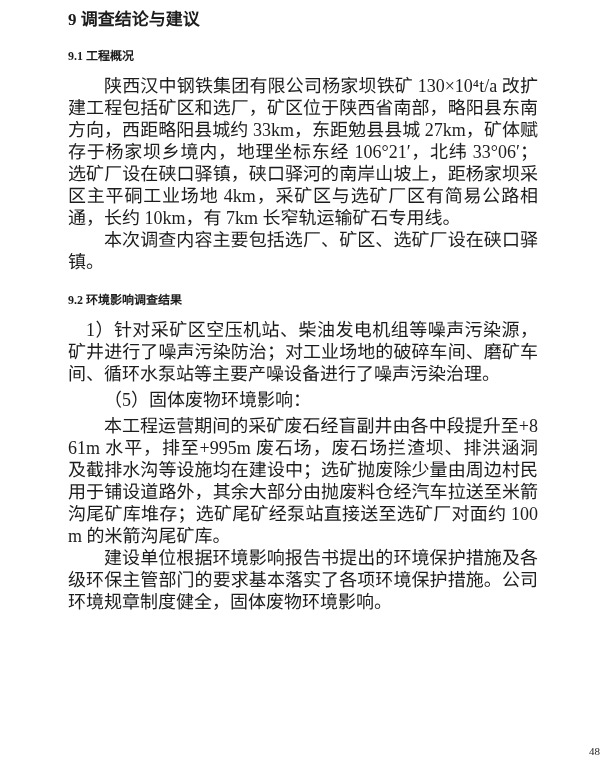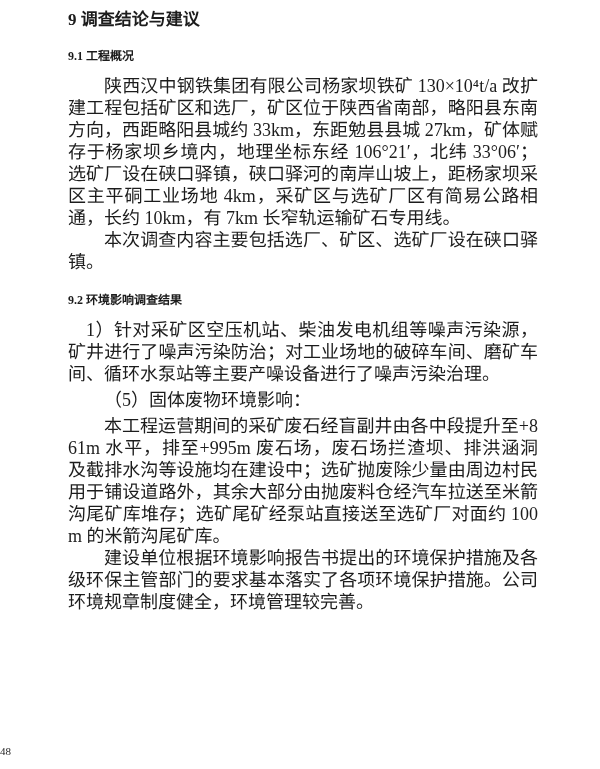--- a/index.html
+++ b/index.html
@@ -45,21 +45,21 @@
     text-indent: 1em;
   }
   p.body-para.gap-top {
     margin-top: 4px;
   }
   .footer-pagenum {
     position: absolute;
     left: 0;
     right: 0;
     bottom: 12px;
-    text-align: left;
+    text-align: right;
     font-size: 11px;
     color: #1c1c1c;
   }
 </style>
 </head>
 <body>
 
 <div class="page">
 
   <h1 class="doc-h1">9 调查结论与建议</h1>
@@ -76,17 +76,17 @@
 
 
   <p class="body-para indent-1 gap-top">1）针对采矿区空压机站、柴油发电机组等噪声污染源，矿井进行了噪声污染防治；对工业场地的破碎车间、磨矿车间、循环水泵站等主要产噪设备进行了噪声污染治理。</p>
 
 
   <p class="body-para gap-top">（5）固体废物环境影响：</p>
 
   <p class="body-para gap-top">本工程运营期间的采矿废石经盲副井由各中段提升至+861m 水平，排至+995m 废石场，废石场拦渣坝、排洪涵洞及截排水沟等设施均在建设中；选矿抛废除少量由周边村民用于铺设道路外，其余大部分由抛废料仓经汽车拉送至米箭沟尾矿库堆存；选矿尾矿经泵站直接送至选矿厂对面约 100m 的米箭沟尾矿库。</p>
 
 
-  <p class="body-para">建设单位根据环境影响报告书提出的环境保护措施及各级环保主管部门的要求基本落实了各项环境保护措施。公司环境规章制度健全，环境管理较完善。</p>
+  <p class="body-para">建设单位根据环境影响报告书提出的环境保护措施及各级环保主管部门的要求基本落实了各项环境保护措施。公司环境规章制度健全，固体废物环境影响。</p>
 
   <div class="footer-pagenum">48</div>
 
 </div>
 
 </body></html>

